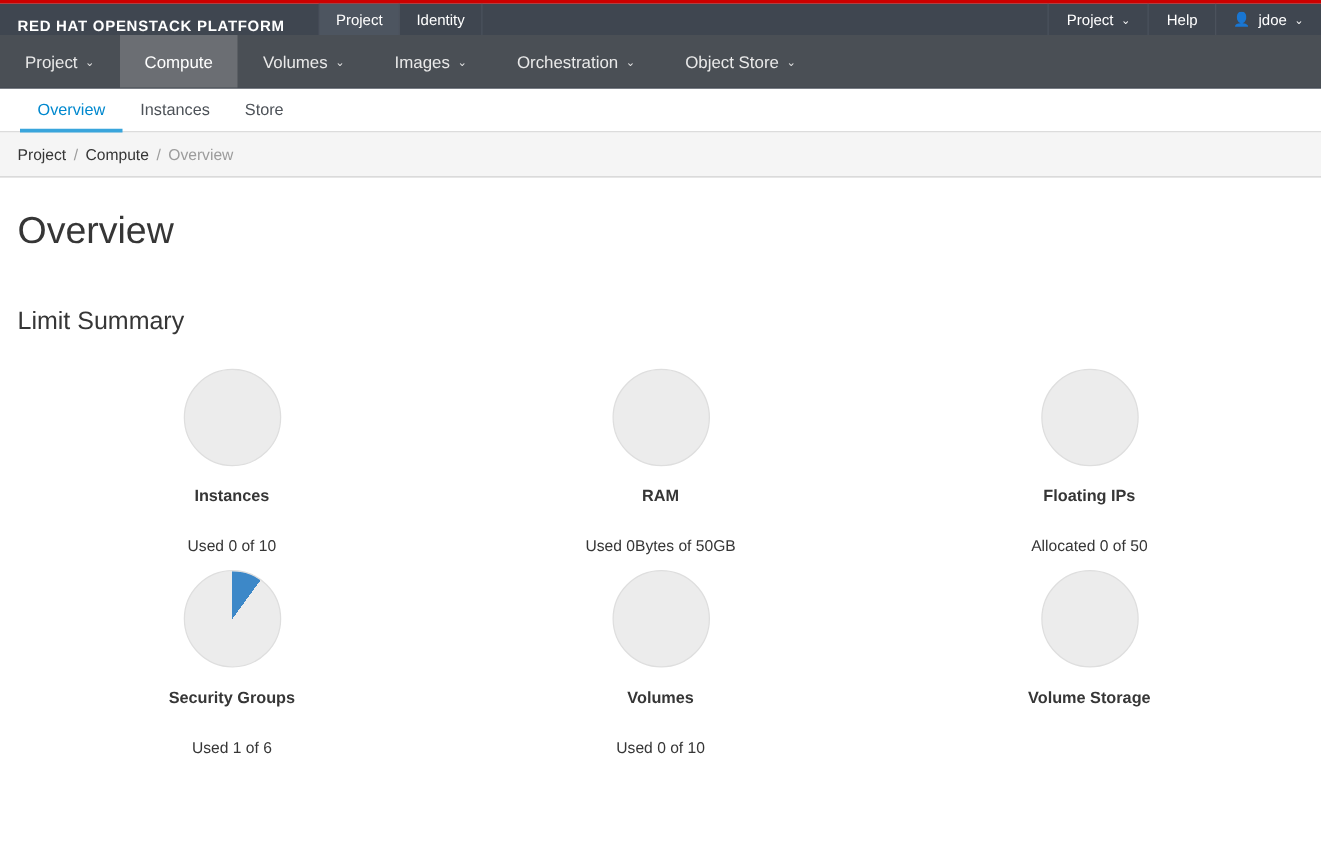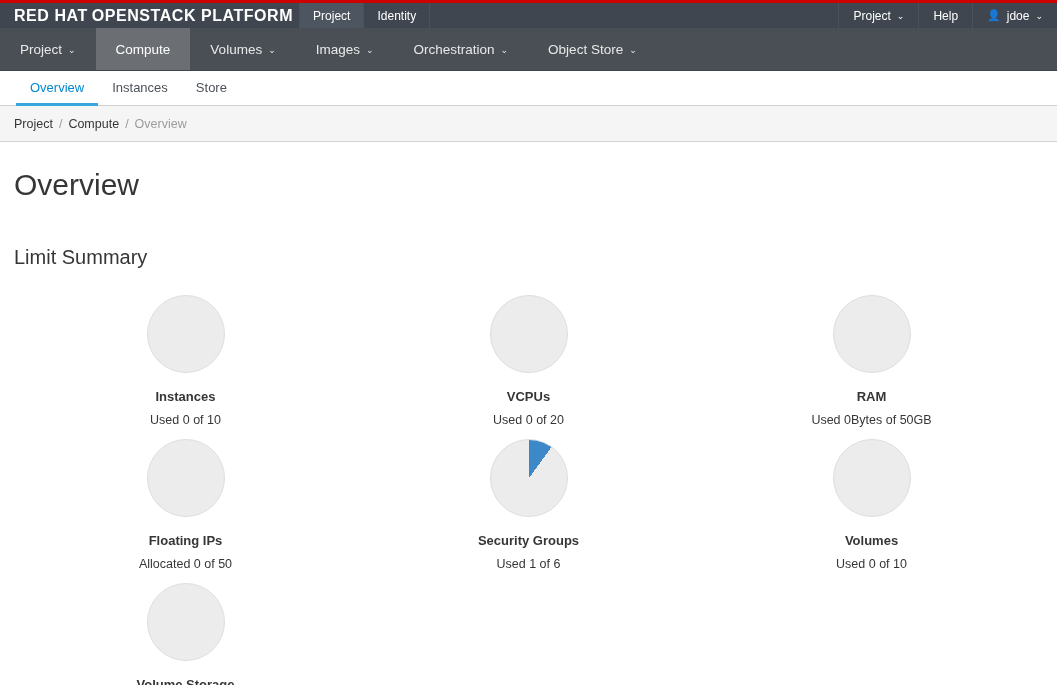--- a/index.html
+++ b/index.html
@@ -22,23 +22,23 @@
   
   .masthead {
     height: 25px;
     background: #3f4650;
     display: flex;
     align-items: stretch;
     position: relative;
   }
   .brand {
     display: flex;
-    align-items: center;
-    padding: 0 6px 0 14px;
-    font-size: 16px;
+    align-items: flex-end;
+    padding: 0 27px 0 14px;
+    font-size: 12px;
     letter-spacing: .55px;
     color: #fff;
     white-space: nowrap;
   }
   .brand .rh { font-weight: bold; }
   .brand .rest { font-weight: bold; margin-left: 4px; }
 
   .mast-tabs { display: flex; align-items: stretch; }
   .mast-tab {
     display: flex; align-items: center;
@@ -176,21 +176,21 @@
     position: relative;
   }
   .quota-name {
     margin-top: 16px;
     font-size: 13px;
     font-weight: bold;
     color: #363636;
     text-align: center;
   }
   .quota-usage {
-    margin-top: 9px;
+    margin-top: 26px;
     font-size: 12.5px;
     color: #363636;
     text-align: left;
   }
 </style>
 </head>
 <body>
 
 <div class="red-stripe"></div>
 
@@ -264,25 +264,20 @@
   <h2 class="section-title">Limit Summary</h2>
 
   <div class="quota-grid" id="quota-grid">
       <div class="quota-cell">
         <div class="pie" style="background: rgb(236, 236, 236);"></div>
         <div class="quota-name">Instances</div>
         <div class="quota-usage">Used 0 of 10</div>
       </div>
       <div class="quota-cell">
         <div class="pie" style="background: rgb(236, 236, 236);"></div>
-        <div class="quota-name">VCPUs</div>
-        <div class="quota-usage">Used 0 of 20</div>
-      </div>
-      <div class="quota-cell">
-        <div class="pie" style="background: rgb(236, 236, 236);"></div>
         <div class="quota-name">RAM</div>
         <div class="quota-usage">Used 0Bytes of 50GB</div>
       </div>
       <div class="quota-cell">
         <div class="pie" style="background: rgb(236, 236, 236);"></div>
         <div class="quota-name">Floating IPs</div>
         <div class="quota-usage">Allocated 0 of 50</div>
       </div>
       <div class="quota-cell">
         <div class="pie" style="background: conic-gradient(rgb(61, 136, 200) 0deg, rgb(61, 136, 200) 36deg, rgb(236, 236, 236) 36deg, rgb(236, 236, 236) 360deg);"></div>

